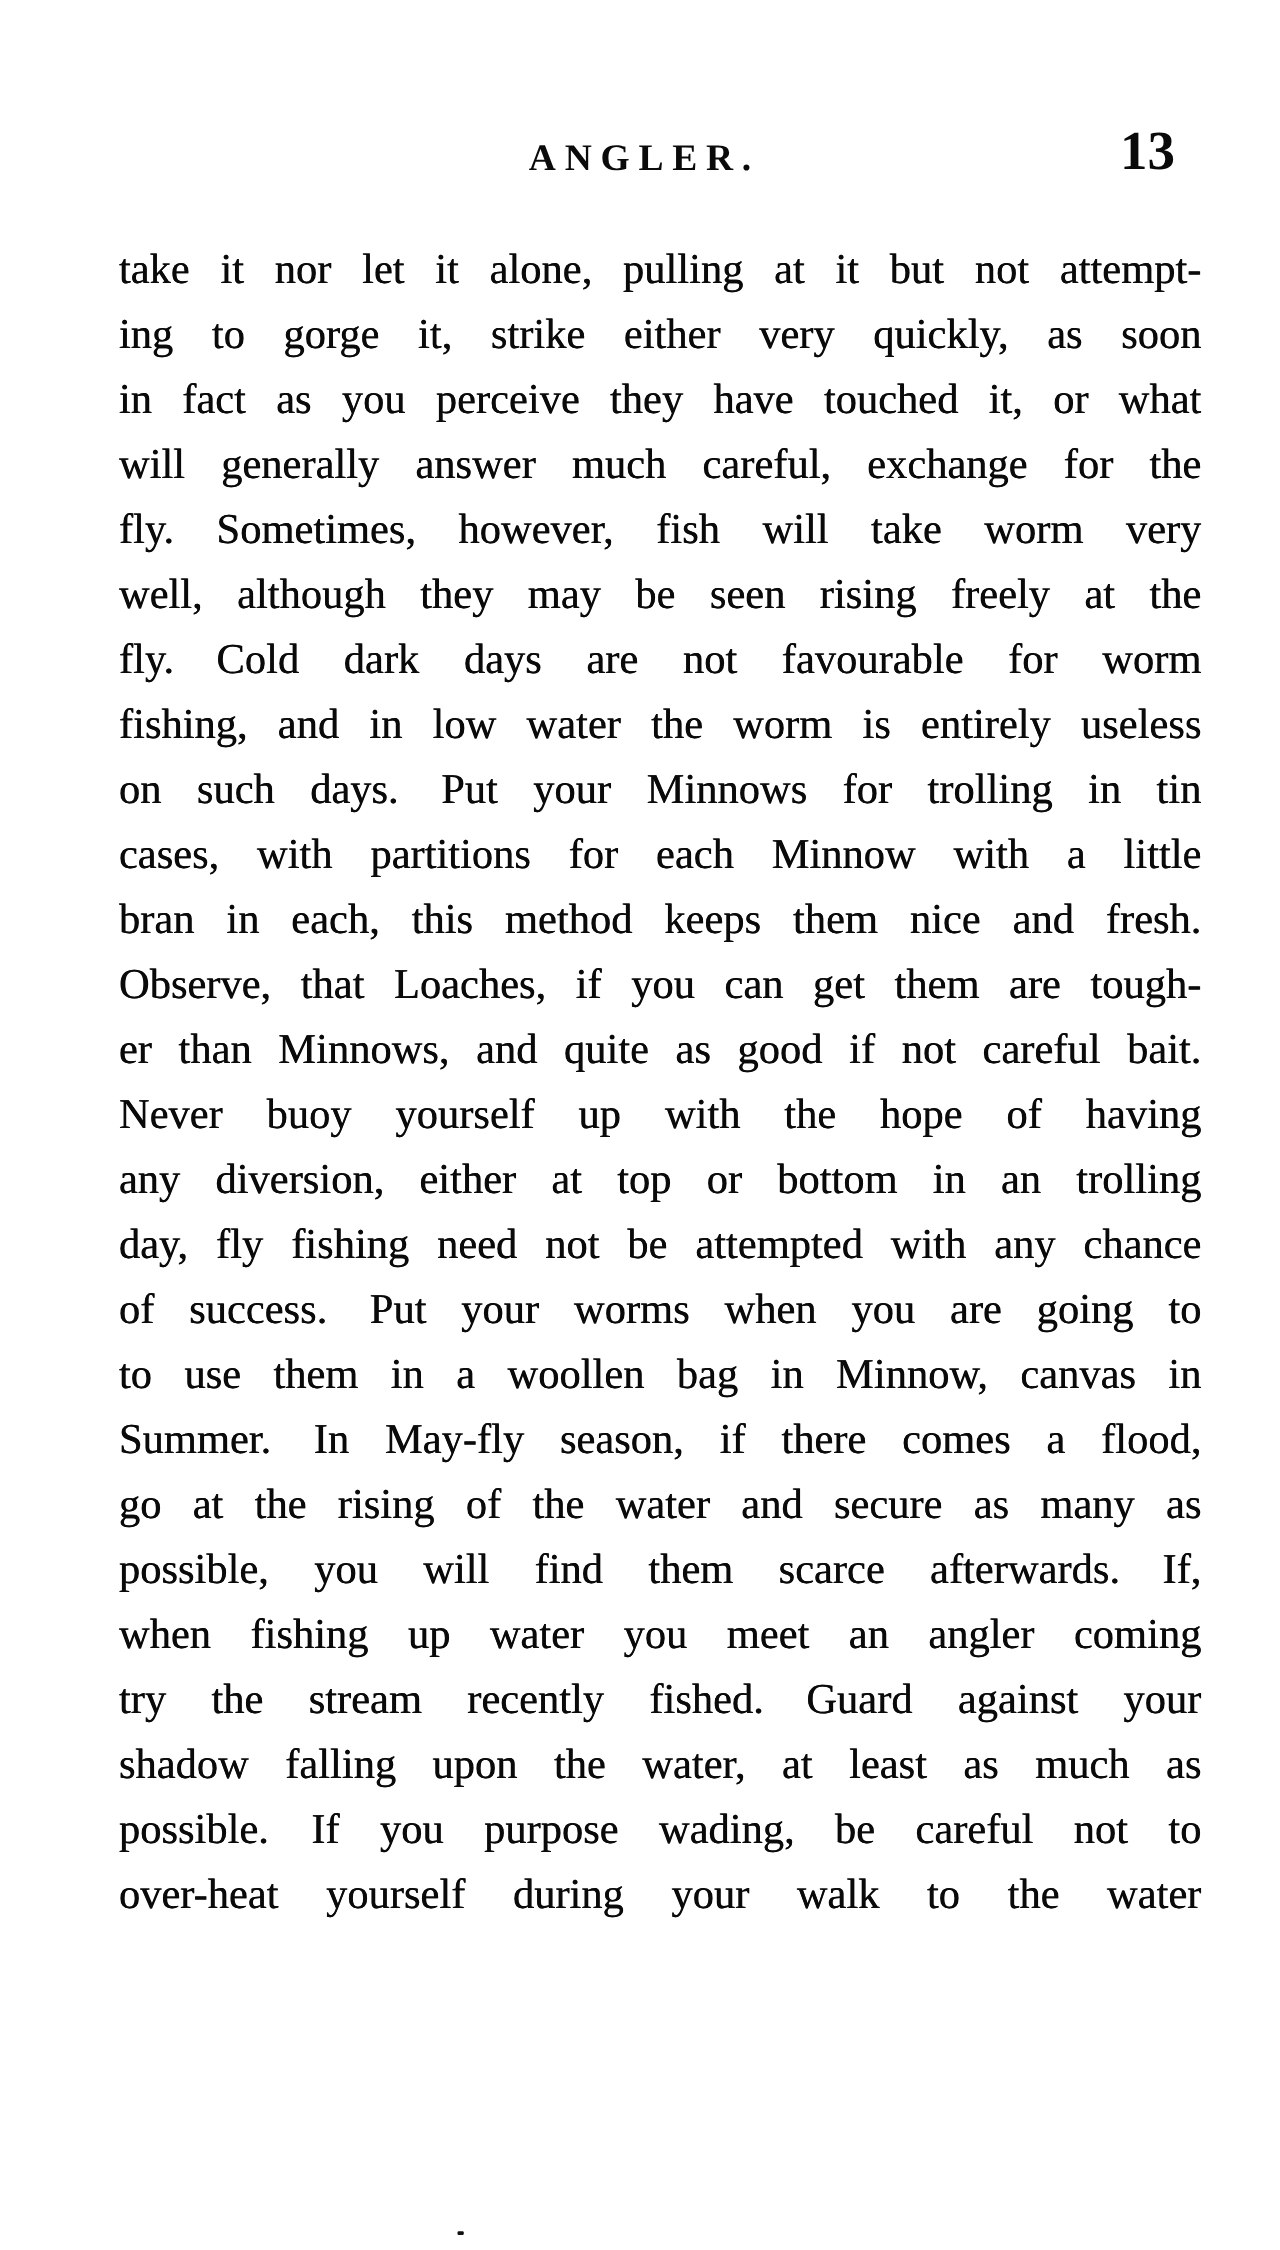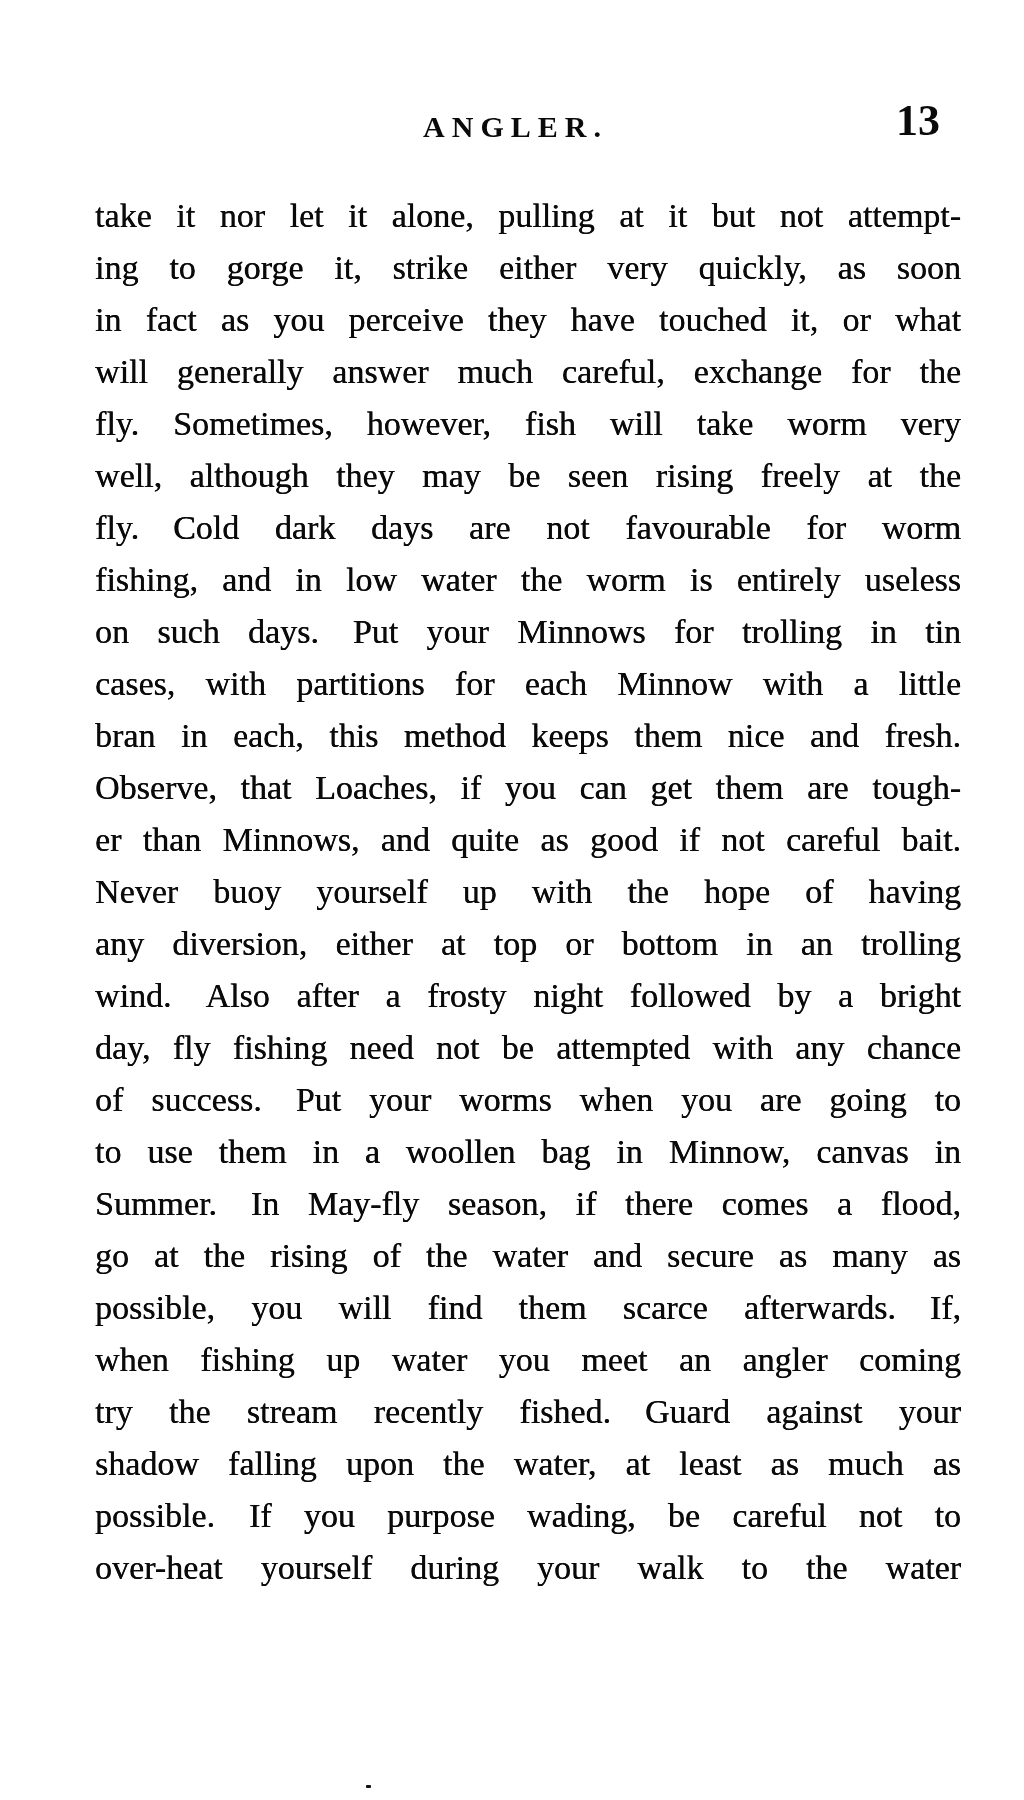--- a/index.html
+++ b/index.html
@@ -83,21 +83,20 @@
     <div class="line">well, although they may be seen rising freely at the</div>
     <div class="line">fly. Cold dark days are not favourable for worm</div>
     <div class="line">fishing, and in low water the worm is entirely useless</div>
     <div class="line">on such days. Put your Minnows for trolling in tin</div>
     <div class="line">cases, with partitions for each Minnow with a little</div>
     <div class="line">bran in each, this method keeps them nice and fresh.</div>
     <div class="line">Observe, that Loaches, if you can get them are tough-</div>
     <div class="line">er than Minnows, and quite as good if not careful bait.</div>
     <div class="line">Never buoy yourself up with the hope of having</div>
     <div class="line">any diversion, either at top or bottom in an trolling</div>
-    <div class="line">wind. Also after a frosty night followed by a bright</div>
     <div class="line">day, fly fishing need not be attempted with any chance</div>
     <div class="line">of success. Put your worms when you are going to</div>
     <div class="line">to use them in a woollen bag in Minnow, canvas in</div>
     <div class="line">Summer. In May-fly season, if there comes a flood,</div>
     <div class="line">go at the rising of the water and secure as many as</div>
     <div class="line">possible, you will find them scarce afterwards. If,</div>
     <div class="line">when fishing up water you meet an angler coming</div>
     <div class="line">try the stream recently fished. Guard against your</div>
     <div class="line">shadow falling upon the water, at least as much as</div>
     <div class="line">possible. If you purpose wading, be careful not to</div>

